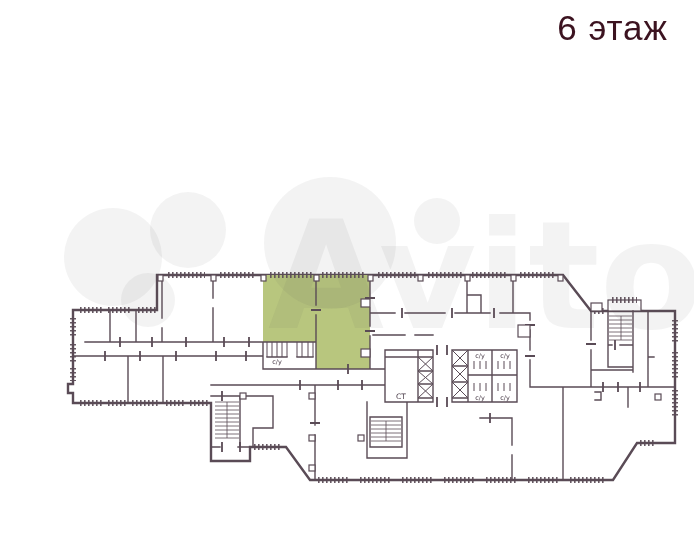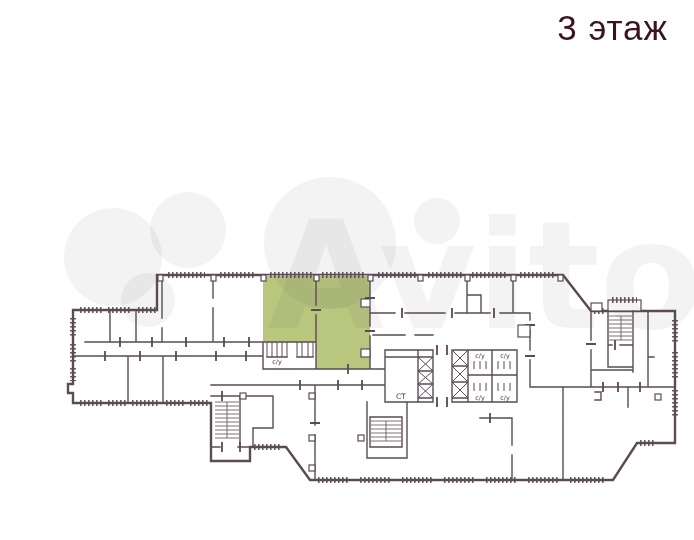--- a/index.html
+++ b/index.html
@@ -20,21 +20,21 @@
   .lbl   { fill:var(--label); font:6.5px "DejaVu Sans", sans-serif; text-anchor:middle; }
   .lbl-lg{ font-size:7.5px; }
   .wm    { fill:var(--watermark); fill-opacity:.07; }
   .wm-text { font:bold 150px "DejaVu Sans", sans-serif; }
 </style>
 </head>
 <body>
 
 <div class="screen">
 
-  <div class="floor-title">3 этаж</div>
+  <div class="floor-title">6 этаж</div>
 
   <svg width="694" height="540" viewBox="0 0 694 540">
 
     <g>
       <path class="ext" d="M157,275 H563 L591,311 H675 V443 H637 L613,480 H310 L286,447 H250 V461 H211 V403 H73 V393 H68 V384 H73 V310 H157 Z"></path>
       <rect class="wbox" x="608" y="300" width="33" height="11"></rect>
     </g>
 
     <g>
       <rect class="room-green" x="263" y="275" width="53" height="67"></rect>

